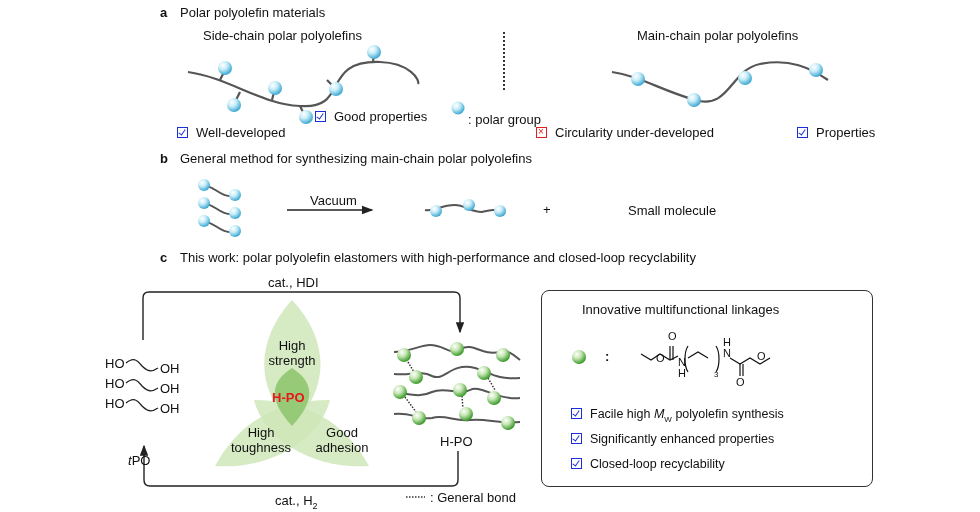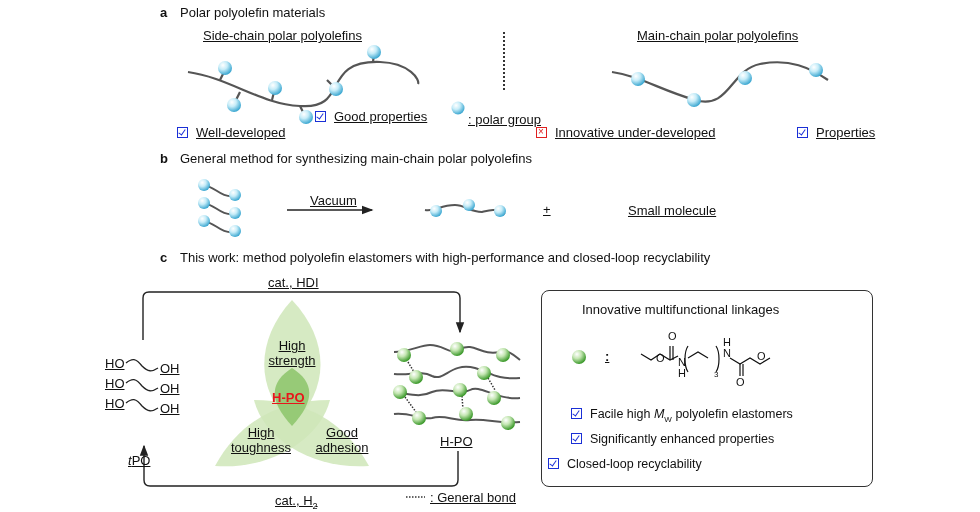--- a/index.html
+++ b/index.html
@@ -1,21 +1,21 @@
 <!DOCTYPE html>
 <html><head>
 <meta charset="utf-8">
 <style>
   html, body { margin: 0; padding: 0; background: #ffffff; }
   body { width: 980px; height: 512px; position: relative; overflow: hidden;
          font-family: "Liberation Sans", sans-serif; color: #111; }
   .abs { position: absolute; white-space: nowrap; }
   .sec-label { font-weight: bold; font-size: 13px; }
   .sec-title { font-weight: normal; font-size: 13px; }
-  .t13 { font-size: 13px; text-decoration: underline; }
+  .t13 { font-size: 13px; }
   .t12 { font-size: 12.5px; }
   .chk { display: inline-block; width: 9px; height: 9px; border: 1.3px solid #1a2fd6;
          position: relative; vertical-align: middle; margin-right: 8px; top: -1px; }
   .chk::after { content: ""; position: absolute; left: 2px; top: 0px; width: 3px; height: 6px;
          border-right: 1.3px solid #1a2fd6; border-bottom: 1.3px solid #1a2fd6; transform: rotate(35deg); }
   .chk.x { border-color: #e02020; }
   .chk.x::after { border: none; content: "×"; color: #e02020; font-size: 10px; line-height: 9px;
          left: 1px; top: -1px; width: auto; height: auto; transform: none; }
   .panel { position: absolute; left: 541px; top: 290px; width: 330px; height: 195px;
            border: 1.3px solid #333; border-radius: 8px; }
@@ -152,31 +152,31 @@
   </g>
 </svg>
 
 <div class="abs sec-label" style="left:160px;top:5px;">a</div>
 <div class="abs sec-title" style="left:180px;top:5px;">Polar polyolefin materials</div>
 <div class="abs t13" style="left:203px;top:28px;">Side-chain polar polyolefins</div>
 <div class="abs t13" style="left:637px;top:28px;">Main-chain polar polyolefins</div>
 <div class="abs t13" style="left:468px;top:100px;margin-top:12px;">: polar group</div>
 <div class="abs t13" style="left:177px;top:125px;"><span class="chk"></span><span>Well-developed</span></div>
 <div class="abs t13" style="left:315px;top:109px;"><span class="chk"></span><span>Good properties</span></div>
-<div class="abs t13" style="left:536px;top:125px;"><span class="chk x"></span><span>Innovative under-developed</span></div>
+<div class="abs t13" style="left:536px;top:125px;"><span class="chk x"></span><span>Circularity under-developed</span></div>
 <div class="abs t13" style="left:797px;top:125px;"><span class="chk"></span><span>Properties</span></div>
 
 <div class="abs sec-label" style="left:160px;top:151px;">b</div>
 <div class="abs sec-title" style="left:180px;top:151px;">General method for synthesizing main-chain polar polyolefins</div>
 <div class="abs t13" style="left:310px;top:193px;">Vacuum</div>
 <div class="abs t13" style="left:543px;top:202px;">+</div>
 <div class="abs t13" style="left:628px;top:203px;">Small molecule</div>
 
 <div class="abs sec-label" style="left:160px;top:250px;">c</div>
-<div class="abs sec-title" style="left:180px;top:250px;">This work: method polyolefin elastomers with high-performance and closed-loop recyclability</div>
+<div class="abs sec-title" style="left:180px;top:250px;">This work: polar polyolefin elastomers with high-performance and closed-loop recyclability</div>
 <div class="abs t13" style="left:268px;top:275px;">cat., HDI</div>
 <div class="abs t13" style="left:275px;top:493px;"><span>cat., H</span><sub style="font-size:9px">2</sub></div>
 
 <div class="abs t13" style="left:105px;top:356px;">HO</div>
 <div class="abs t13" style="left:160px;top:361px;">OH</div>
 <div class="abs t13" style="left:105px;top:376px;">HO</div>
 <div class="abs t13" style="left:160px;top:381px;">OH</div>
 <div class="abs t13" style="left:105px;top:396px;">HO</div>
 <div class="abs t13" style="left:160px;top:401px;">OH</div>
 <div class="abs t13" style="left:128px;top:426px;margin-top:27px;"><i>t</i><span>PO</span></div>
@@ -204,15 +204,15 @@
 <div class="abs" style="left:668px;top:330px;font-size:11px;">O</div>
 <div class="abs" style="left:656px;top:352px;font-size:11px;">O</div>
 <div class="abs" style="left:678px;top:356px;font-size:11px;">N</div>
 <div class="abs" style="left:678px;top:367px;font-size:11px;">H</div>
 <div class="abs" style="left:714px;top:370px;font-size:8px;">3</div>
 <div class="abs" style="left:723px;top:336px;font-size:11px;">H</div>
 <div class="abs" style="left:723px;top:347px;font-size:11px;">N</div>
 <div class="abs" style="left:736px;top:376px;font-size:11px;">O</div>
 <div class="abs" style="left:757px;top:350px;font-size:11px;">O</div>
 
-<div class="abs t12" style="left:571px;top:407px;"><span class="chk"></span><span>Facile high </span><i>M</i><sub style="font-size:8px">W</sub><span> polyolefin elastomers</span></div>
+<div class="abs t12" style="left:571px;top:407px;"><span class="chk"></span><span>Facile high </span><i>M</i><sub style="font-size:8px">W</sub><span> polyolefin synthesis</span></div>
 <div class="abs t12" style="left:571px;top:432px;"><span class="chk"></span><span>Significantly enhanced properties</span></div>
-<div class="abs t12" style="left:548px;top:457px;"><span class="chk"></span><span>Closed-loop recyclability</span></div>
+<div class="abs t12" style="left:571px;top:457px;"><span class="chk"></span><span>Closed-loop recyclability</span></div>
 
 </body></html>

